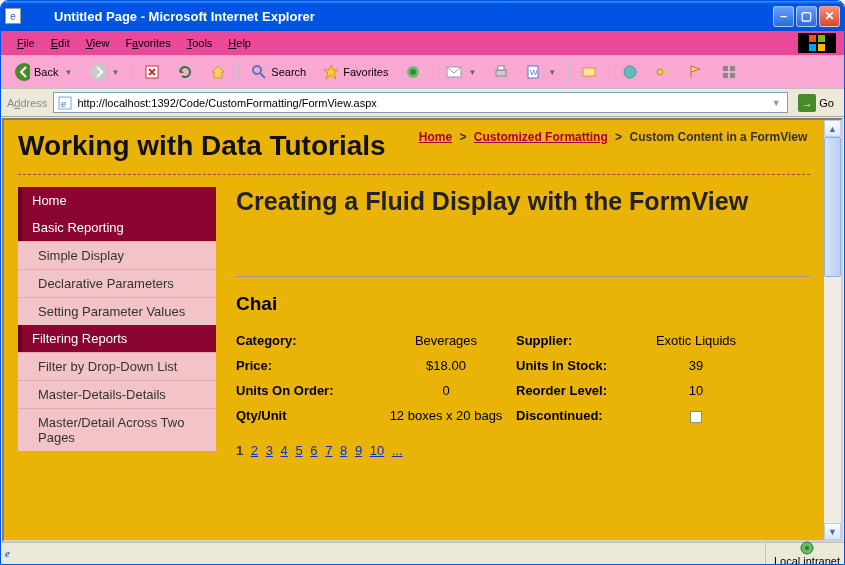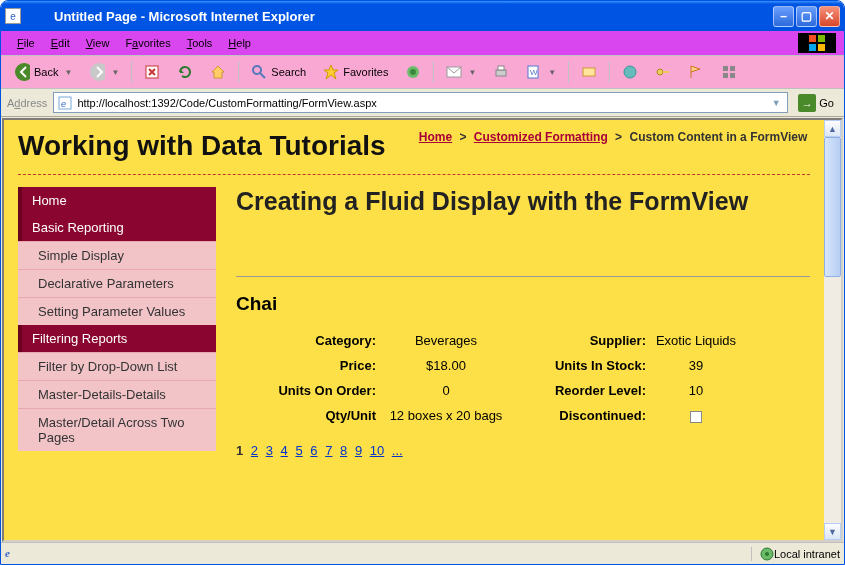--- a/index.html
+++ b/index.html
@@ -9,21 +9,21 @@
 
 .titlebar { height: 30px; background: linear-gradient(to bottom, #3a93ff 0%, #0054e3 10%, #0054e3 90%, #0050d8 100%); display: flex; align-items: center; padding: 0 4px; color: #fff; }
 .titlebar-icon { width: 16px; height: 16px; background: #fff; border: 1px solid #999; margin-right: 5px; display: flex; align-items: center; justify-content: center; font-size: 10px; color: #3366cc; }
 .titlebar-text { flex: 1; font-weight: bold; font-size: 13px; padding-left: 28px; }
 .win-buttons { display: flex; gap: 2px; }
 .win-btn { width: 21px; height: 21px; border-radius: 3px; display: flex; align-items: center; justify-content: center; font-weight: bold; font-size: 12px; color: #fff; border: 1px solid rgba(255,255,255,0.5); cursor: pointer; }
 .win-min { background: linear-gradient(#6b9eff,#2c6bdb); }
 .win-max { background: linear-gradient(#6b9eff,#2c6bdb); }
 .win-close { background: linear-gradient(#f5907b,#d9472a); }
 
-.menubar { height: 25px; background: #d946ef; display: flex; align-items: center; padding: 0 8px; border-bottom: 1px solid #c0c0c0; }
+.menubar { height: 25px; background: #ec4899; display: flex; align-items: center; padding: 0 8px; border-bottom: 1px solid #c0c0c0; }
 .menubar-item { padding: 2px 8px; cursor: pointer; }
 .menubar-item u { text-decoration: underline; }
 .logo-box { margin-left: auto; width: 38px; height: 20px; background: #000; display: flex; align-items: center; justify-content: center; }
 .logo-box svg { width: 18px; height: 18px; }
 
 .toolbar { height: 33px; background: #f9a8d4; display: flex; align-items: center; padding: 0 6px; gap: 3px; border-bottom: 1px solid #c0c0c0; }
 .tb-btn { display: flex; align-items: center; gap: 4px; padding: 3px 6px; border: 1px solid transparent; border-radius: 3px; cursor: pointer; }
 .tb-sep { width: 1px; height: 22px; background: #c0c0c0; margin: 0 2px; }
 .tb-icon { width: 16px; height: 16px; display: inline-flex; align-items: center; justify-content: center; }
 .tb-label { font-size: 11px; }
@@ -31,21 +31,21 @@
 
 .addressbar { height: 28px; background: #ece9d8; display: flex; align-items: center; padding: 0 6px; gap: 6px; border-bottom: 1px solid #aca899; }
 .addr-label { color: #888; font-size: 11px; text-align: right; }
 .addr-input { flex: 1; height: 21px; border: 1px solid #7f9db9; background: #fff; display: flex; align-items: center; padding: 0 3px; }
 .addr-input-icon { width: 16px; height: 16px; margin-right: 4px; display: flex; align-items: center; justify-content: center; }
 .addr-input-text { flex: 1; font-size: 11px; }
 .addr-dropdown { width: 16px; text-align: center; color: #7f9db9; cursor: pointer; font-size: 9px; }
 .go-btn { display: flex; align-items: center; gap: 3px; cursor: pointer; padding: 2px 4px; }
 .go-icon { width: 18px; height: 18px; background: #4a8a2a; border-radius: 2px; color: #fff; display: flex; align-items: center; justify-content: center; font-size: 11px; font-weight: bold; }
 
-.content-area { position: absolute; top: 117px; bottom: 22px; left: 1px; right: 1px; background: #fde047; border: 2px inset #d4d0c8; overflow: hidden; }
+.content-area { position: absolute; top: 117px; bottom: 22px; left: 1px; right: 1px; background: #eab308; border: 2px inset #d4d0c8; overflow: hidden; }
 .page-scroll { position: absolute; inset: 0 17px 0 0; overflow: hidden; padding: 10px 14px; }
 .scrollbar-v { position: absolute; right: 0; top: 0; bottom: 0; width: 17px; background: #f0ece4; }
 .scroll-btn { height: 17px; background: linear-gradient(#fdfdfd,#dbe6f6); border: 1px solid #b7cdf3; display: flex; align-items: center; justify-content: center; color: #4e6aa1; font-size: 9px; }
 .scroll-thumb { position: absolute; top: 17px; left: 0; right: 0; height: 140px; background: linear-gradient(to right,#d6e6fb,#b7cdf3); border: 1px solid #8eafe6; border-radius: 2px; }
 
 .page-header { font-family: Verdana, Arial, sans-serif; font-size: 28px; font-weight: bold; color: #111; margin-bottom: 6px; display: inline-block; }
 .breadcrumb { display: inline; font-size: 12px; font-weight: bold; margin-left: 30px; vertical-align: top; }
 .breadcrumb a { color: #aa003a; text-decoration: underline; }
 .breadcrumb .sep { color: #333; margin: 0 4px; }
 .breadcrumb .cur { color: #333; }
@@ -54,31 +54,31 @@
 .layout { display: flex; gap: 20px; }
 .sidebar { width: 198px; }
 .nav-h { background: #8a0530; color: #fff; padding: 6px 10px; border-left: 4px solid #6c0020; font-size: 13px; cursor: pointer; }
 .nav-i { background: #f2c4c8; color: #333; padding: 6px 10px 6px 20px; border-top: 1px solid #e8a8ae; font-size: 13px; cursor: pointer; }
 
 .main { flex: 1; font-family: Verdana, Arial, sans-serif; }
 .main h1 { font-size: 25px; font-weight: bold; margin-bottom: 60px; color: #222; }
 .main hr.solid { border: 0; border-top: 1px solid #999; margin: 6px 0 16px 0; }
 .product-name { font-size: 19px; font-weight: bold; margin-bottom: 18px; }
 .detail-grid { display: grid; grid-template-columns: 140px 140px 130px 100px; row-gap: 10px; font-size: 13px; margin-bottom: 20px; }
-.dl { text-align: right; font-weight: bold; padding-right: 0; }
+.dl { font-weight: bold; padding-right: 0; }
 .dv { text-align: center; }
 .chk { display: inline-block; width: 12px; height: 12px; border: 1px solid #888; background: #fff; vertical-align: middle; }
 
 .pager { font-size: 13px; }
 .pager span { color: #333; margin-right: 4px; font-weight: bold; }
 .pager a { color: #0033cc; text-decoration: underline; margin-right: 4px; }
 
 .statusbar { position: absolute; bottom: 0; left: 0; right: 0; height: 22px; background: #ece9d8; border-top: 1px solid #c0c0c0; display: flex; align-items: center; padding: 0 4px; font-size: 11px; }
 .status-left { display: flex; align-items: center; gap: 4px; flex: 1; }
-.status-right { display: flex; align-items: center; border-left: 1px solid #c0c0c0; padding-left: 8px; }
+.status-right { display: flex; align-items: center; border-left: 1px solid #c0c0c0; padding-left: 8px; flex-direction: column; }
 .ie-e { width: 14px; height: 14px; color: #3366cc; font-weight: bold; font-family: Georgia; font-style: italic; }
 .zone-icon { width: 14px; height: 14px; display: flex; align-items: center; justify-content: center; }
 </style>
 </head>
 <body>
 
 <div class="window">
   <div class="titlebar">
     <div class="titlebar-icon">e</div>
     <div class="titlebar-text">Untitled Page - Microsoft Internet Explorer</div>

